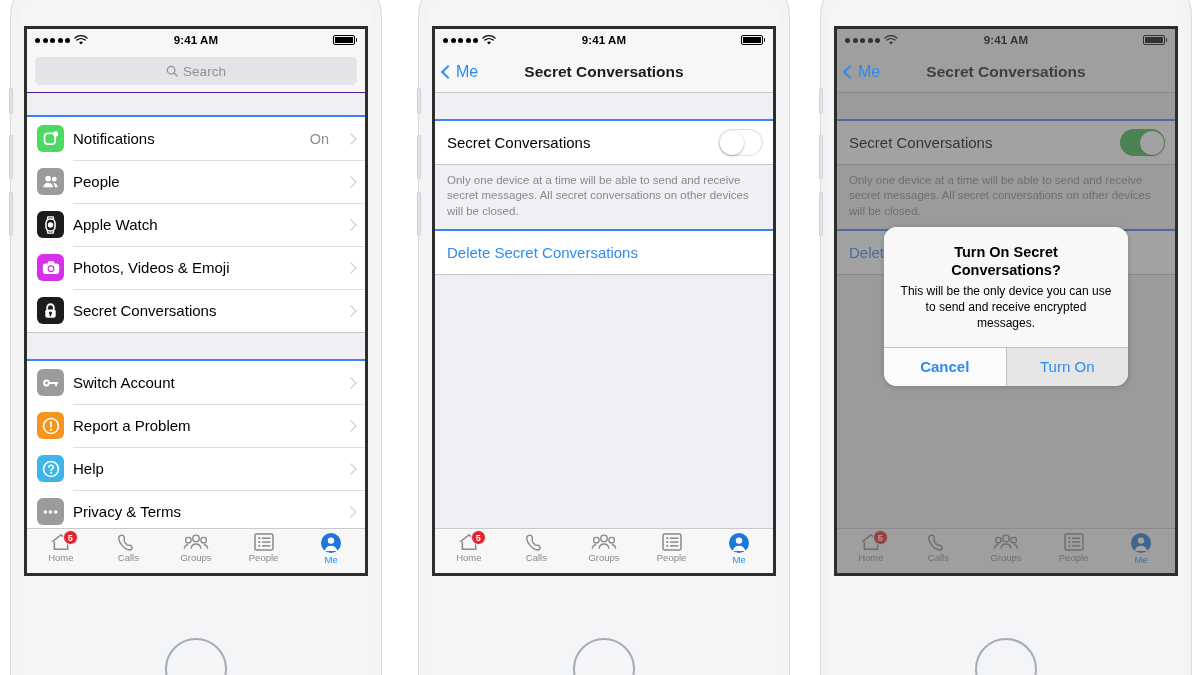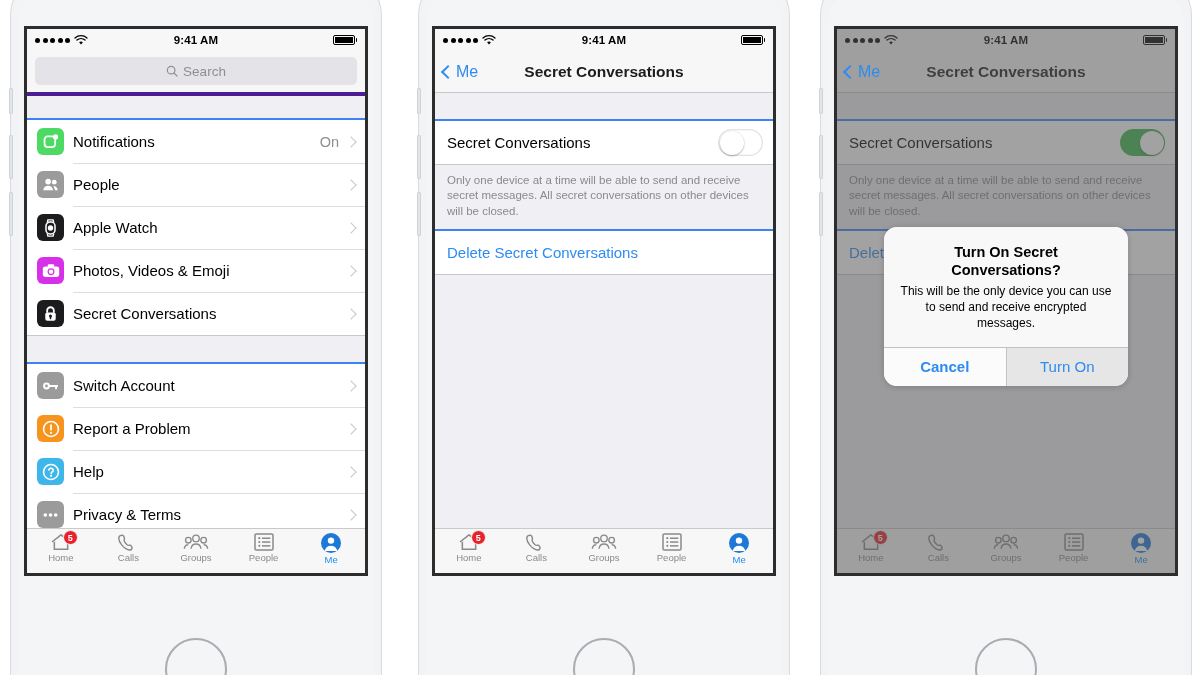--- a/index.html
+++ b/index.html
@@ -64,21 +64,21 @@
   .sb-time {
     position: absolute; left: 0; right: 0; text-align: center;
     font-size: 11.5px; font-weight: bold; letter-spacing: .1px;
   }
   .sb-right { margin-left: auto; display: flex; align-items: center; }
   .batt { width: 22px; height: 10px; border: 1.2px solid #000; border-radius: 2px; padding: 1px; }
   .batt > i { display: block; width: 100%; height: 100%; background: #000; }
   .batt-cap { width: 1.5px; height: 4px; background: #000; margin-left: 1px; border-radius: 0 1px 1px 0; }
 
   
-  .searchwrap { background: #f7f7f7; padding: 6px 8px 7px; border-bottom: 4px solid #4c1d95; }
+  .searchwrap { background: #f7f7f7; padding: 6px 8px 7px; border-bottom: 1px solid #4c1d95; }
   .searchfield {
     height: 28px; border-radius: 5px; background: #e3e3e8;
     display: flex; align-items: center; justify-content: center; gap: 5px;
     color: #8e8e93; font-size: 13.5px;
   }
 
   
   .navbar {
     height: 42px; background: #f7f7f7; border-bottom: 1px solid #c9c9cc;
     display: flex; align-items: center; position: relative; padding: 0 8px;
@@ -96,21 +96,21 @@
   .gap.tall { height: 26px; }
   .group { background: #ffffff; border-top: 2px solid #3b82f6; border-bottom: 1px solid #c8c7cc; }
   .row {
     display: flex; align-items: center; height: 43px;
     padding-left: 10px; position: relative; background: #fff;
   }
   .row + .row::before {
     content: ""; position: absolute; left: 46px; right: 0; top: 0; height: 1px; background: #dededf;
   }
   .row .label { font-size: 15px; color: #000; flex: 1; }
-  .row .value { font-size: 14.5px; color: #8e8e93; margin-right: 8px; }
+  .row .value { font-size: 14.5px; color: #8e8e93; margin-right: 18px; }
   .chev-r { width: 8px; height: 8px; border-top: 1.8px solid #c7c7cc; border-right: 1.8px solid #c7c7cc; transform: rotate(45deg); margin-right: 10px; }
 
   .ico { width: 27px; height: 27px; border-radius: 6px; margin-right: 9px; flex: 0 0 27px;
          display: flex; align-items: center; justify-content: center; }
 
   
   .note { padding: 8px 12px 10px; font-size: 11.5px; line-height: 1.34; color: #8a8a8e; background: #efeff4; }
 
   .bluerow { display: flex; align-items: center; height: 43px; padding-left: 12px; background: #fff; }
   .bluerow .label { font-size: 15px; color: #2e8bf0; }

